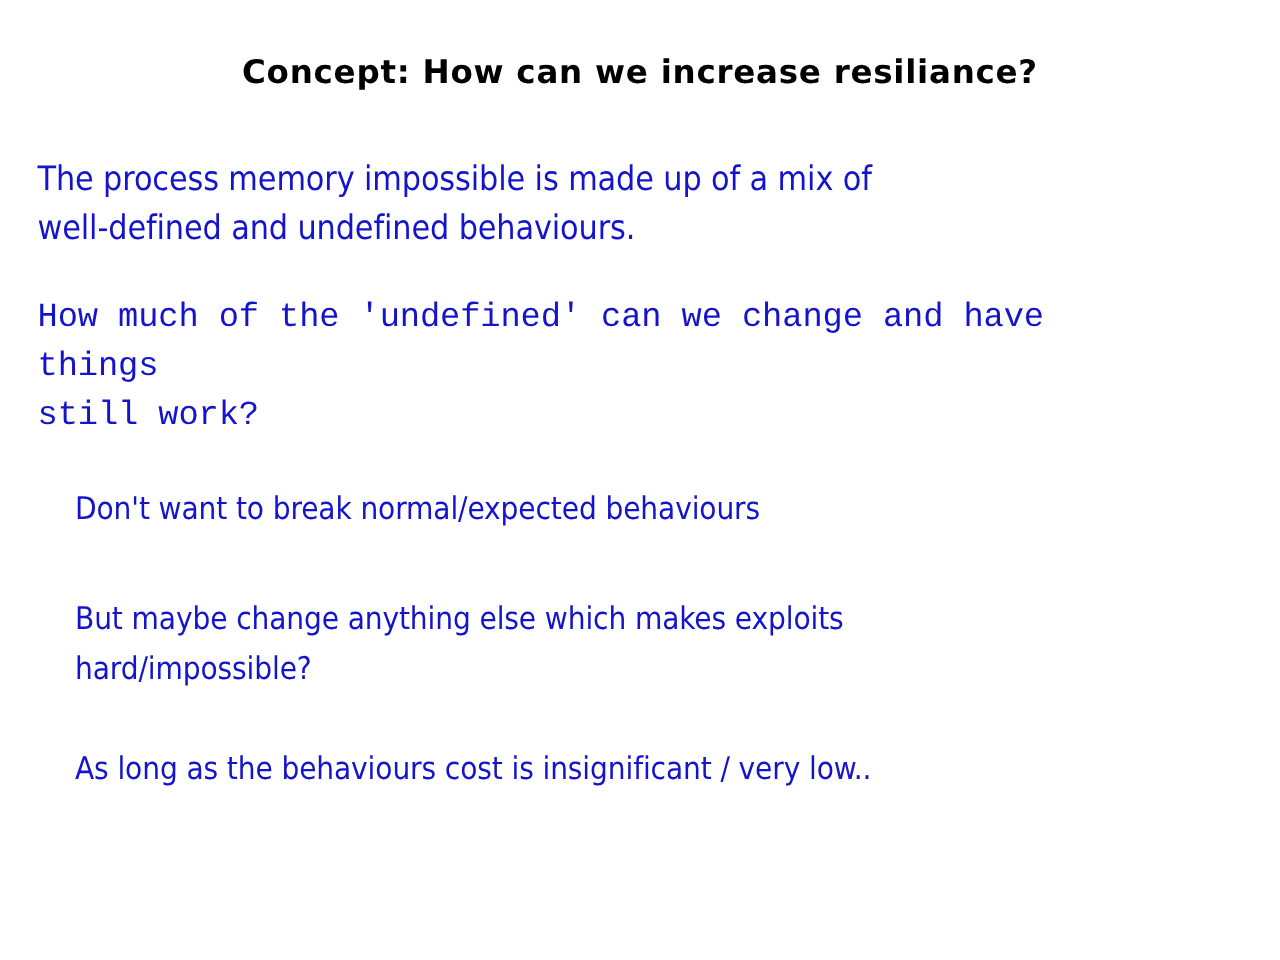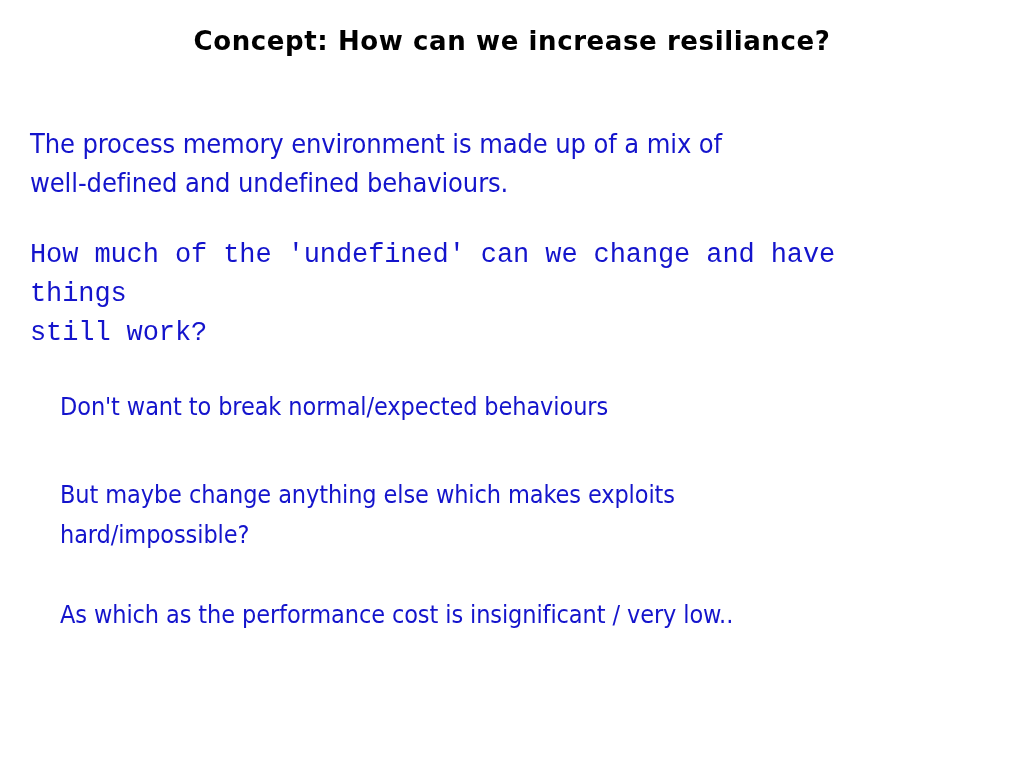--- a/index.html
+++ b/index.html
@@ -79,28 +79,28 @@
 
   #point-1 { top: 387px; width: 820px; }
   #point-2 { top: 475px; width: 790px; }
   #point-3 { top: 595px; width: 880px; }
 </style>
 </head>
 <body>
 
 <div id="slide" style="background: rgb(255, 255, 255);">
 
-  <div id="slide-title" style="color: rgb(0, 0, 0);">Concept: How can we increase resiliance?</div>
+  <div id="slide-title" style="color: rgb(0, 0, 0); margin-top: 17px;">Concept: How can we increase resiliance?</div>
 
-  <div class="body-block" id="para-1" style="color: rgb(20, 20, 204);">The process memory environment is made up of a mix of
+  <div class="body-block" id="para-1" style="color: rgb(20, 20, 204);">The process memory impossible is made up of a mix of
 well-defined and undefined behaviours.</div>
 
   <div class="body-block" id="para-2" style="color: rgb(20, 20, 204);">How much of the 'undefined' can we change and have things
 still work?</div>
 
   <div class="point" id="point-2" style="color: rgb(20, 20, 204);">But maybe change anything else which makes exploits
 hard/impossible?</div>
 
   <div class="point" id="point-1" style="color: rgb(20, 20, 204);">Don't want to break normal/expected behaviours</div>
 
-  <div class="point" id="point-3" style="color: rgb(20, 20, 204);">As which as the performance cost is insignificant / very low..</div>
+  <div class="point" id="point-3" style="color: rgb(20, 20, 204);">As long as the behaviours cost is insignificant / very low..</div>
 
 </div>
 
 </body></html>

